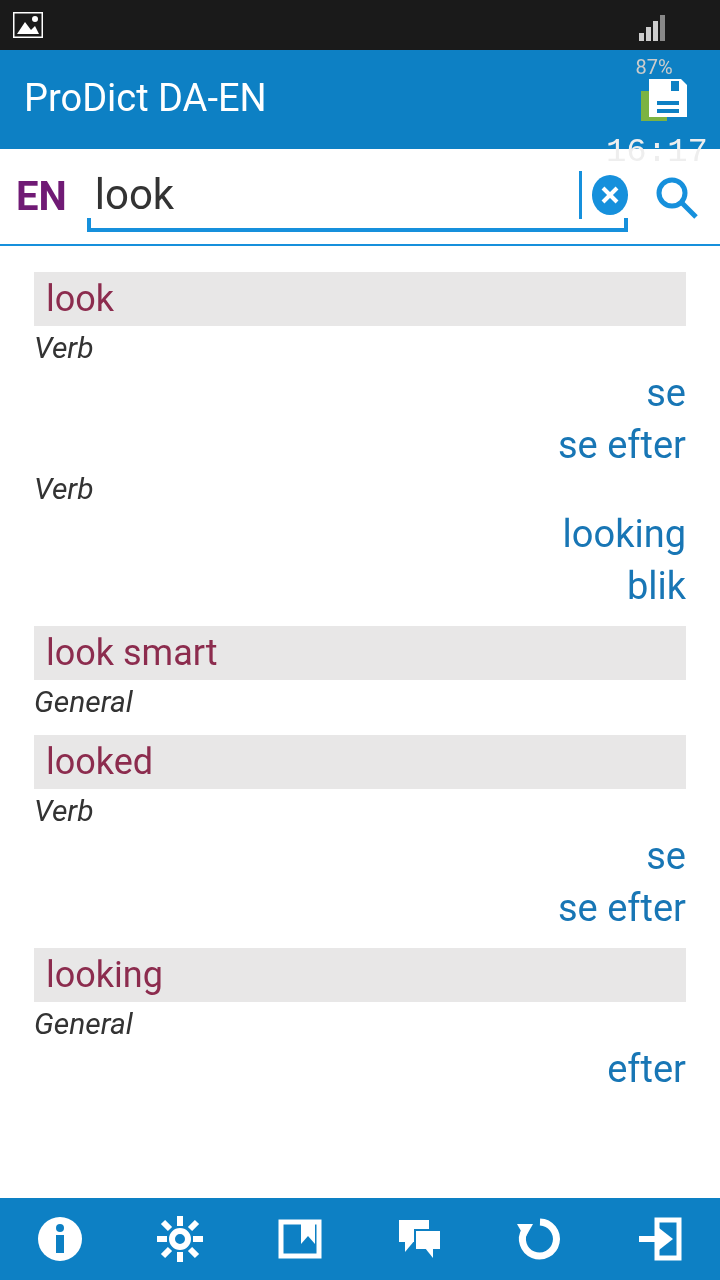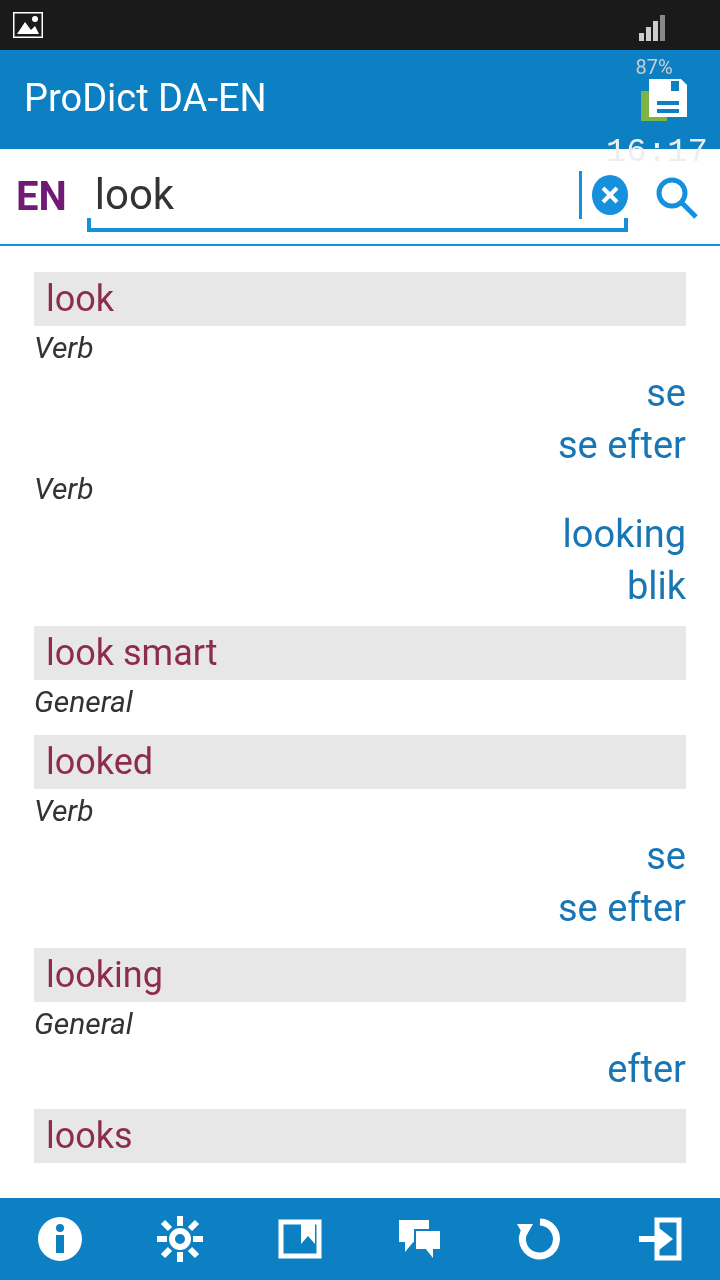--- a/index.html
+++ b/index.html
@@ -176,23 +176,20 @@
     <div class="entry-block">
       <div class="entry-head">looked</div>
       <div class="pos-label">Verb</div>
       <div class="translation">se</div>
       <div class="translation">se efter</div>
     </div>
     <div class="entry-block">
       <div class="entry-head">looking</div>
       <div class="pos-label">General</div>
       <div class="translation">efter</div>
-    </div>
-    <div class="entry-block">
-      <div class="entry-head">looks</div>
     </div>
   </div>
 
 <div class="bottom-bar">
   <div class="bb-btn">
     <svg width="48" height="48" viewBox="0 0 48 48">
         <circle cx="24" cy="24" r="22" fill="#fff"></circle>
         <circle cx="24" cy="13" r="4" fill="#0d80c4"></circle>
         <rect x="20" y="20" width="8" height="18" fill="#0d80c4"></rect>
       </svg>

